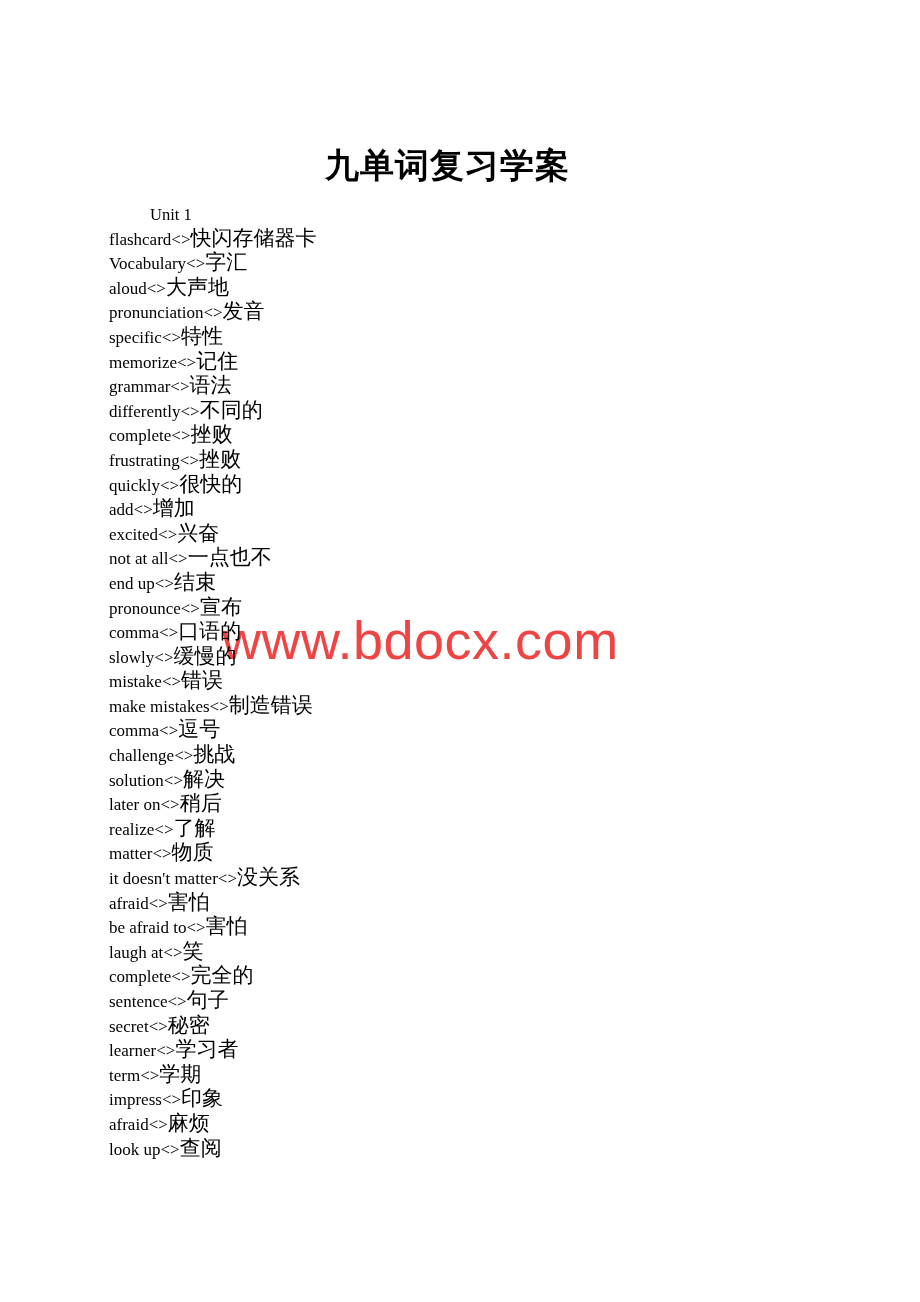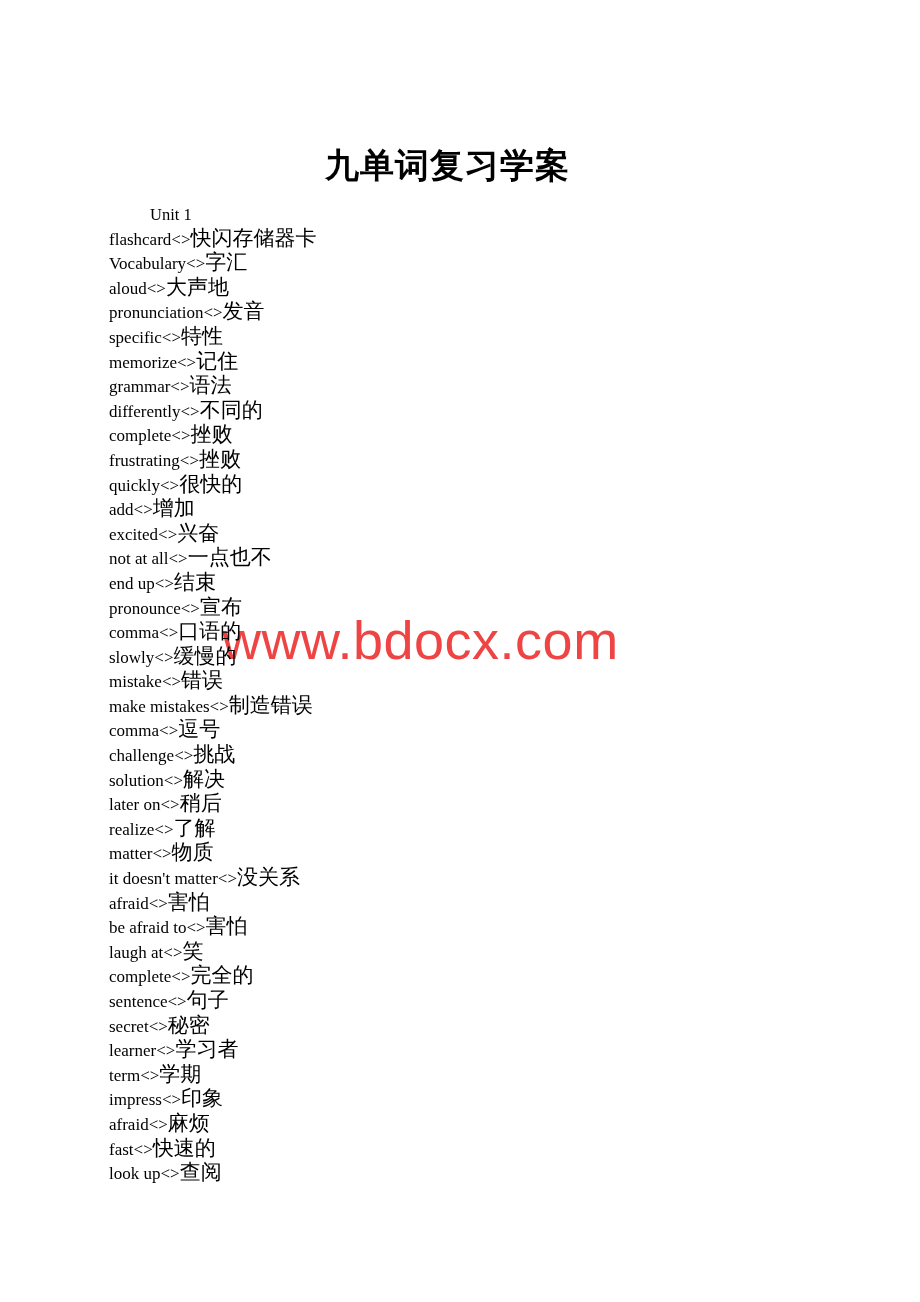--- a/index.html
+++ b/index.html
@@ -137,18 +137,17 @@
         <div class="vocab-entry"><span class="term">afraid</span><span class="sep">&lt;&gt;</span><span class="meaning">害怕</span></div>
         <div class="vocab-entry"><span class="term">be afraid to</span><span class="sep">&lt;&gt;</span><span class="meaning">害怕</span></div>
         <div class="vocab-entry"><span class="term">laugh at</span><span class="sep">&lt;&gt;</span><span class="meaning">笑</span></div>
         <div class="vocab-entry"><span class="term">complete</span><span class="sep">&lt;&gt;</span><span class="meaning">完全的</span></div>
         <div class="vocab-entry"><span class="term">sentence</span><span class="sep">&lt;&gt;</span><span class="meaning">句子</span></div>
         <div class="vocab-entry"><span class="term">secret</span><span class="sep">&lt;&gt;</span><span class="meaning">秘密</span></div>
         <div class="vocab-entry"><span class="term">learner</span><span class="sep">&lt;&gt;</span><span class="meaning">学习者</span></div>
         <div class="vocab-entry"><span class="term">term</span><span class="sep">&lt;&gt;</span><span class="meaning">学期</span></div>
         <div class="vocab-entry"><span class="term">impress</span><span class="sep">&lt;&gt;</span><span class="meaning">印象</span></div>
         <div class="vocab-entry"><span class="term">afraid</span><span class="sep">&lt;&gt;</span><span class="meaning">麻烦</span></div>
-        <div class="vocab-entry"><span class="term">fast</span><span class="sep">&lt;&gt;</span><span class="meaning">快速的</span></div>
         <div class="vocab-entry"><span class="term">look up</span><span class="sep">&lt;&gt;</span><span class="meaning">查阅</span></div>
       </div>
 
   </div>
 </div>
 
 </body></html>

